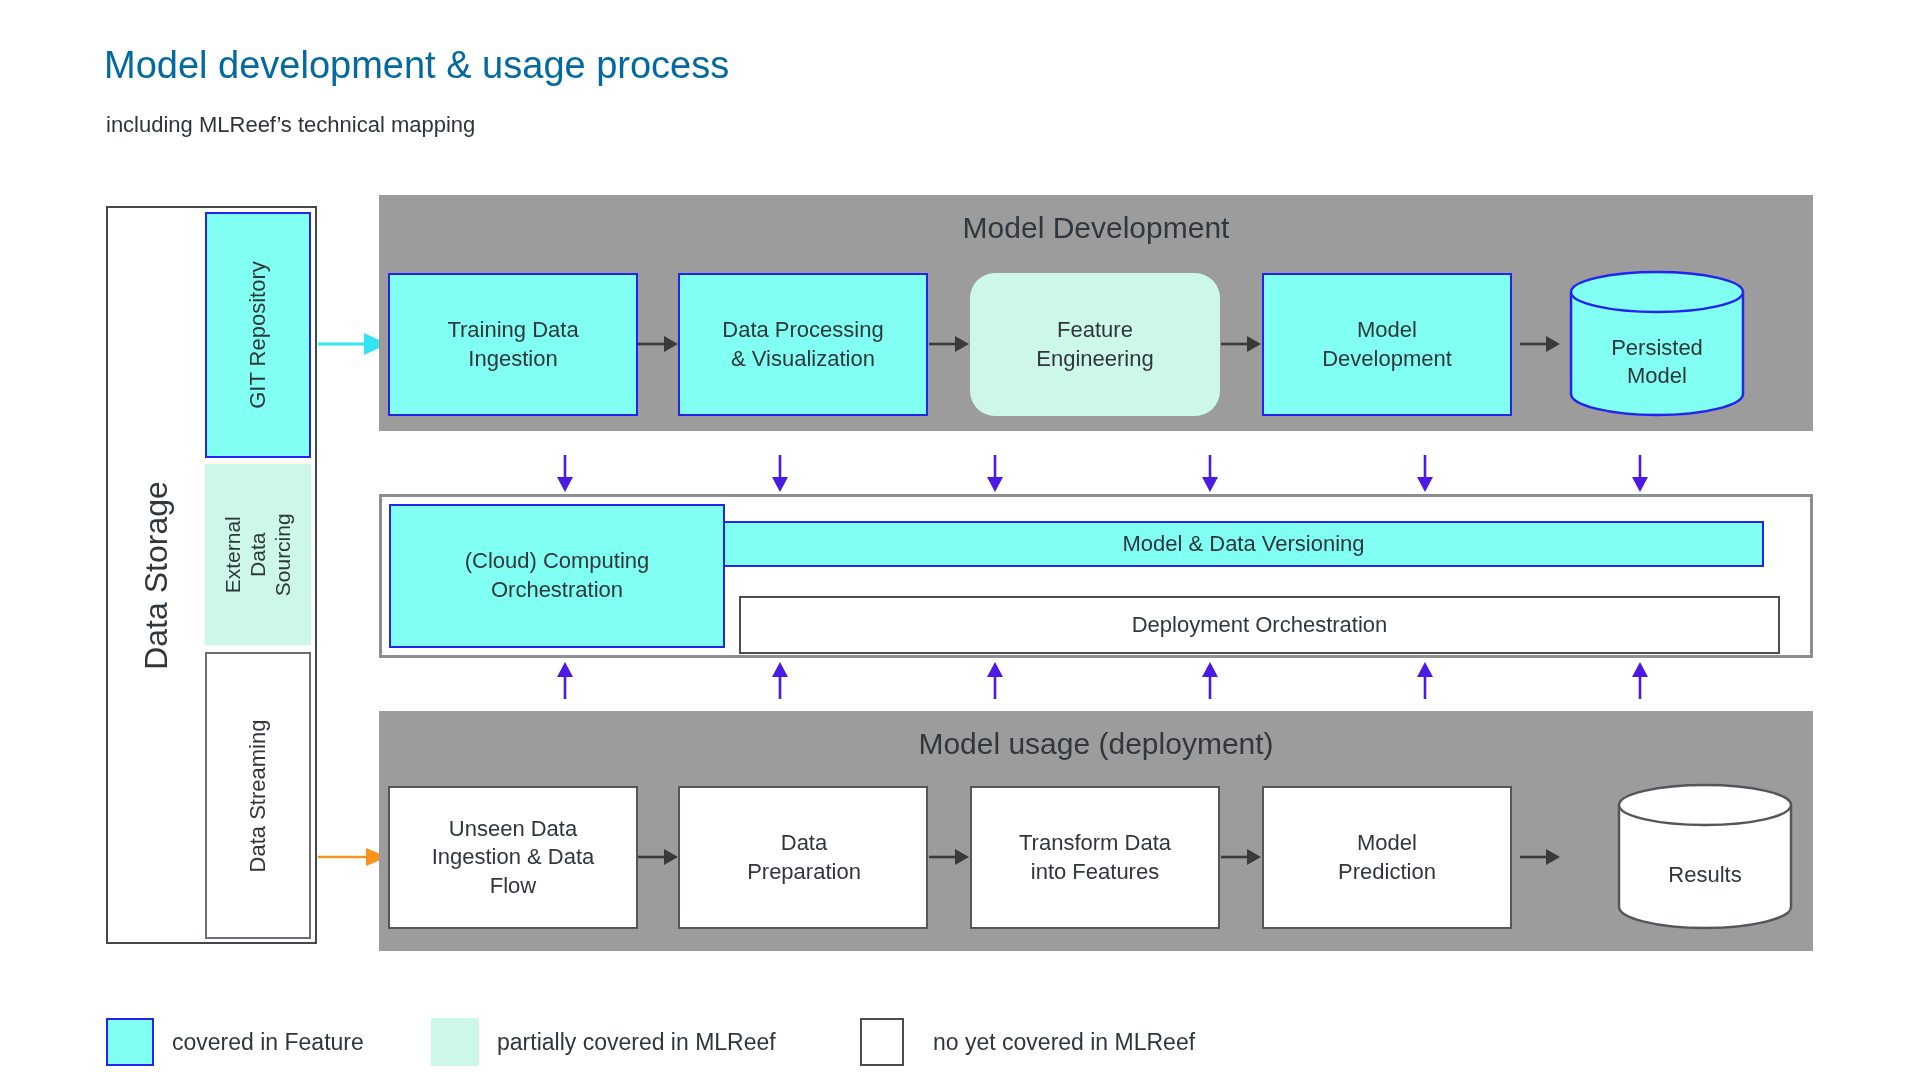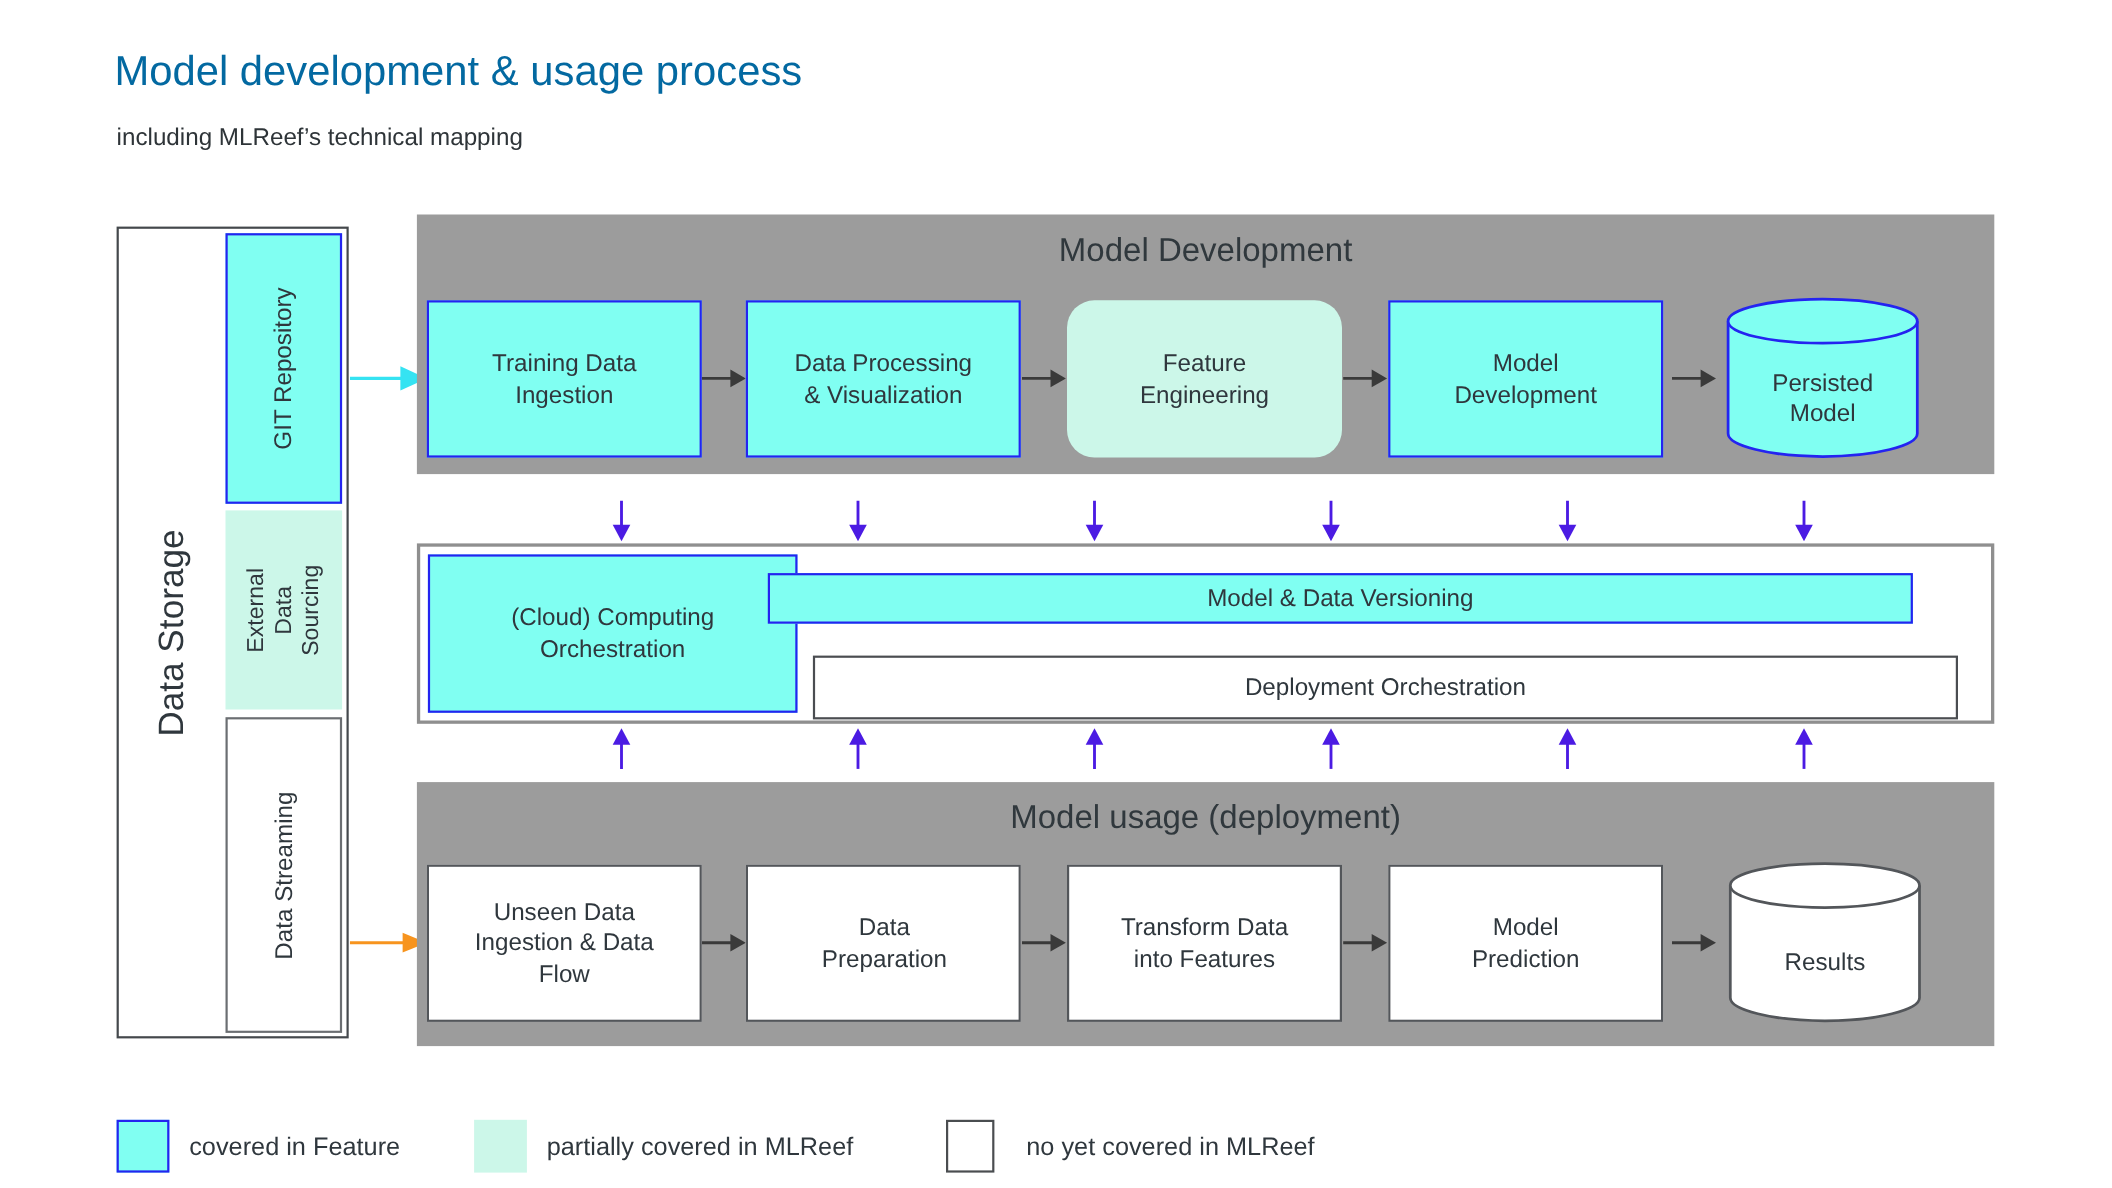--- a/index.html
+++ b/index.html
@@ -154,21 +154,21 @@
       <path d="M3 22 L19 22 L11 37 Z"></path>
     </svg>
   <svg class="abs arrow-purple" style="left:1629px;top:455px;" width="22" height="38">
       <line x1="11" y1="0" x2="11" y2="24"></line>
       <path d="M3 22 L19 22 L11 37 Z"></path>
     </svg>
 
   <div class="abs mid-container" style="left:379px;top:494px;width:1434px;height:164px;"></div>
   <div class="abs bar cover-covered" style="left:389px;top:504px;width:336px;height:144px;white-space:pre-line;line-height:1.3;">(Cloud) Computing
 Orchestration</div>
-  <div class="abs bar cover-covered" style="left:698px;top:521px;width:1041px;height:46px;">Model &amp; Data Versioning</div>
+  <div class="abs bar cover-covered" style="left:723px;top:521px;width:1041px;height:46px;">Model &amp; Data Versioning</div>
   <div class="abs bar cover-none" style="left:739px;top:596px;width:1041px;height:58px;border-color:#4A4D51;">Deployment Orchestration</div>
 
   <svg class="abs arrow-purple" style="left:554px;top:661px;" width="22" height="38">
       <line x1="11" y1="38" x2="11" y2="14"></line>
       <path d="M3 16 L19 16 L11 1 Z"></path>
     </svg>
   <svg class="abs arrow-purple" style="left:769px;top:661px;" width="22" height="38">
       <line x1="11" y1="38" x2="11" y2="14"></line>
       <path d="M3 16 L19 16 L11 1 Z"></path>
     </svg>
@@ -210,21 +210,21 @@
   <svg class="abs arrow-dark" style="left:1221px;top:845px;" width="40" height="24">
     <line x1="0" y1="12" x2="27" y2="12"></line>
       <path d="M26 4 L40 12 L26 20 Z"></path>
   </svg>
   <div class="abs step-box cover-none" style="left:1262px;top:786px;">Model
 Prediction</div>
   <svg class="abs arrow-dark" style="left:1520px;top:845px;" width="40" height="24">
     <line x1="0" y1="12" x2="27" y2="12"></line>
       <path d="M26 4 L40 12 L26 20 Z"></path>
   </svg>
-  <div class="cylinder" style="left:1570px;top:781px;">
+  <div class="cylinder" style="left:1616px;top:781px;">
     <svg viewBox="0 0 178 150">
       <path class="fill-none stroke-dark" d="M3 24 L3 126 C3 137 41 147 89 147 C137 147 175 137 175 126 L175 24" fill="#ffffff"></path>
       <ellipse class="fill-none stroke-dark" cx="89" cy="24" rx="86" ry="20"></ellipse>
     </svg>
     <div class="cyl-label">Results</div>
   </div>
 
   <div class="abs legend-swatch cover-covered" style="left:106px;top:1018px;"></div>
   <div class="abs legend-label" style="left:172px;top:1018px;">covered in Feature</div>
   <div class="abs legend-swatch cover-partial" style="left:431px;top:1018px;"></div>

